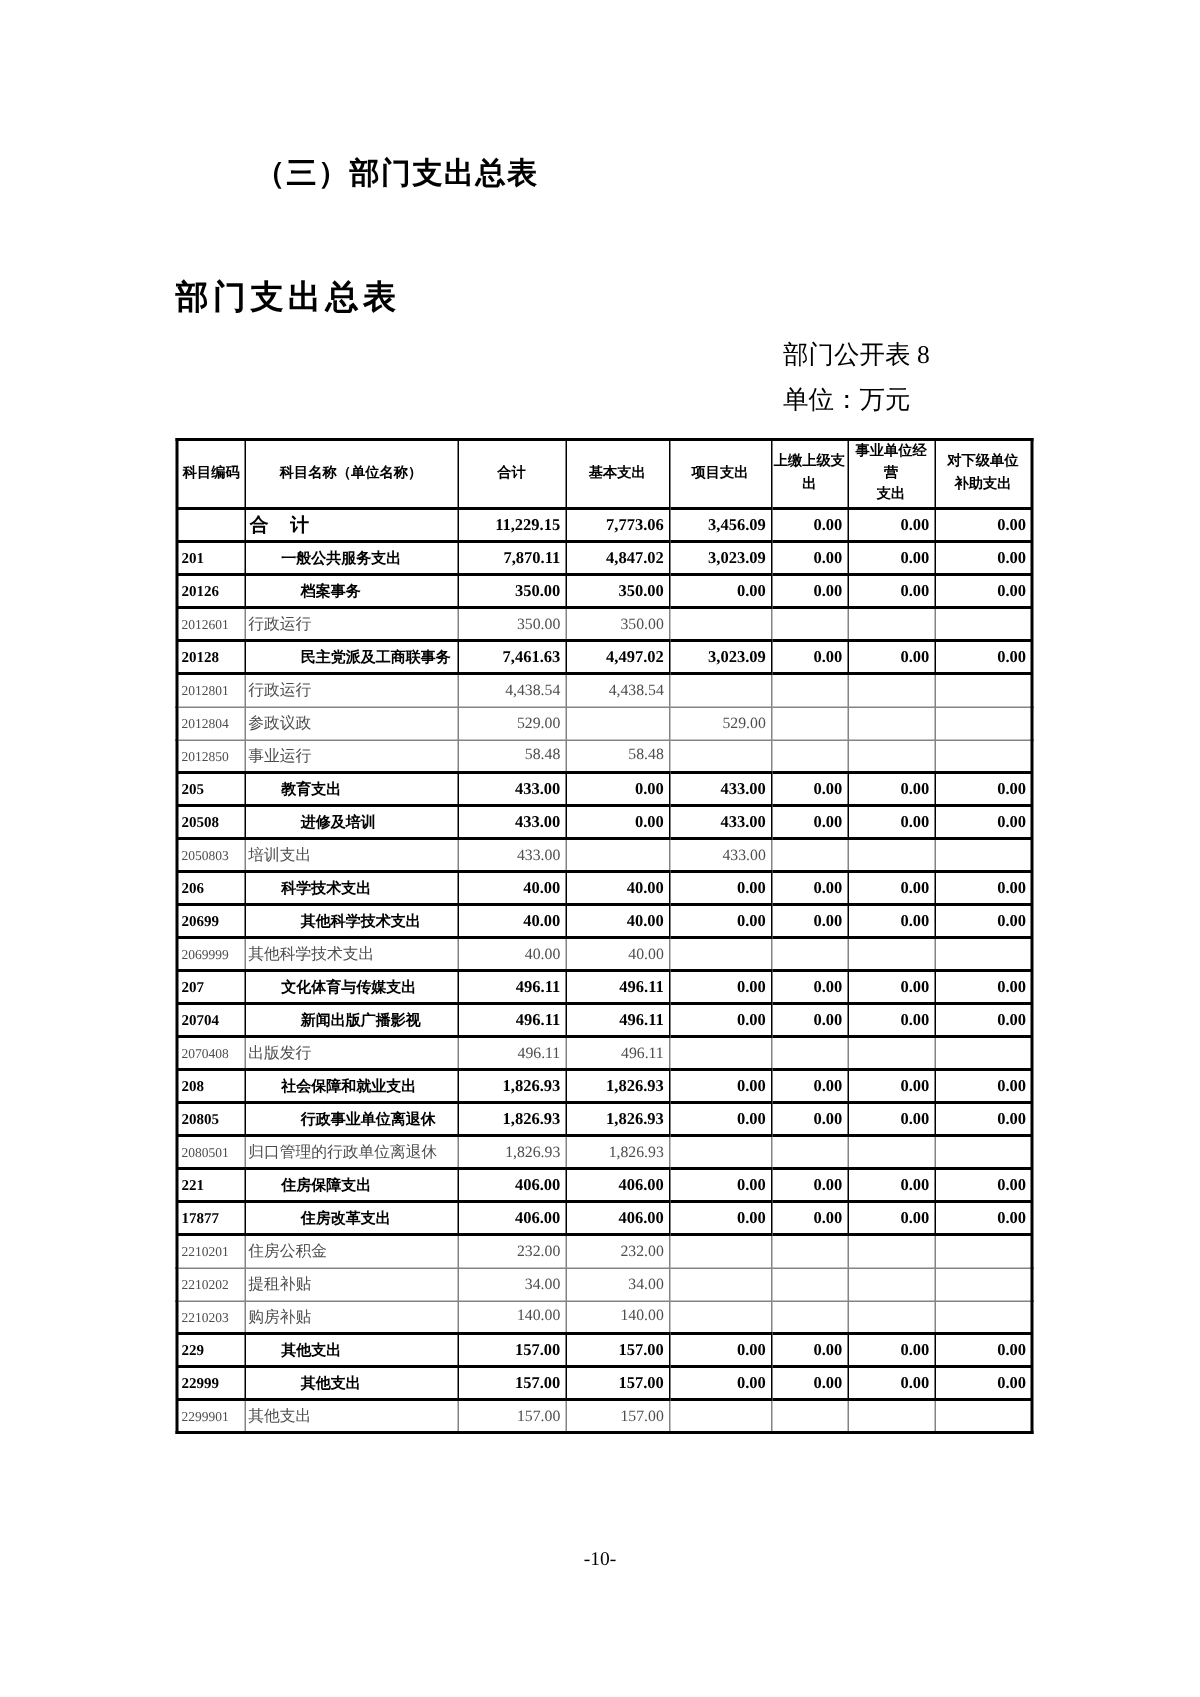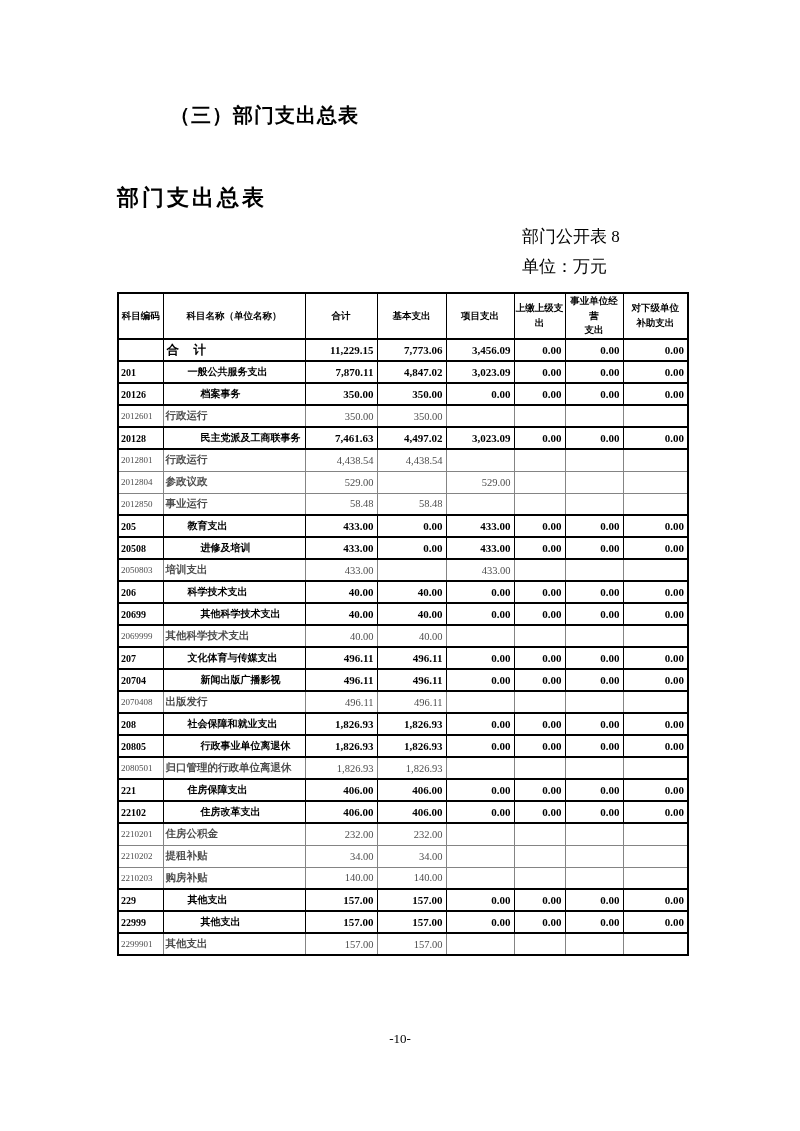--- a/index.html
+++ b/index.html
@@ -35,21 +35,21 @@
   .exp td {
     border:1px solid #848484; height:22px; vertical-align:middle; overflow:hidden;
   }
   .exp tr.emph td {
     border-top:2px solid #000; border-bottom:2px solid #000;
     border-left-color:#000; border-right-color:#000;
     font-weight:bold; color:#000;
   }
   .exp td.code { font-size:9px;  padding-left:2px; color:#4d4d4d; letter-spacing:0; }
   .exp tr.emph td.code { font-size:10px; color:#000; }
-  .exp td.name { font-size:10.5px; padding-left:2px; white-space:nowrap; color:#4d4d4d;font-weight:bold; }
+  .exp td.name { font-size:10.5px; padding-left:2px; white-space:nowrap; color:#4d4d4d; }
   .exp tr.emph td.name { font-size:10px; color:#000000; }
   .exp tr.lv0 td.name { font-size:12.5px; padding-left:3px; letter-spacing:1px; }
   .exp tr.lv1 td.name { padding-left:24px; }
   .exp tr.lv2 td.name { padding-left:37px; }
   .exp td.num  { text-align:right; padding-right:3px; font-size:10.5px; color:#4d4d4d; }
   .exp tr.emph td.num { font-size:11px; color:#000; }
 
   .page-number {
     position:absolute; left:0; top:1031px; width:800px;
     text-align:center; font-size:13px;
@@ -299,21 +299,21 @@
           <td class="code">221</td>
           <td class="name">住房保障支出</td>
           <td class="num">406.00</td>
           <td class="num">406.00</td>
           <td class="num">0.00</td>
           <td class="num">0.00</td>
           <td class="num">0.00</td>
           <td class="num">0.00</td>
         </tr>
         <tr class="emph lv2">
-          <td class="code">22102</td>
+          <td class="code">17877</td>
           <td class="name">住房改革支出</td>
           <td class="num">406.00</td>
           <td class="num">406.00</td>
           <td class="num">0.00</td>
           <td class="num">0.00</td>
           <td class="num">0.00</td>
           <td class="num">0.00</td>
         </tr>
         <tr class="sub lv3">
           <td class="code">2210201</td>

